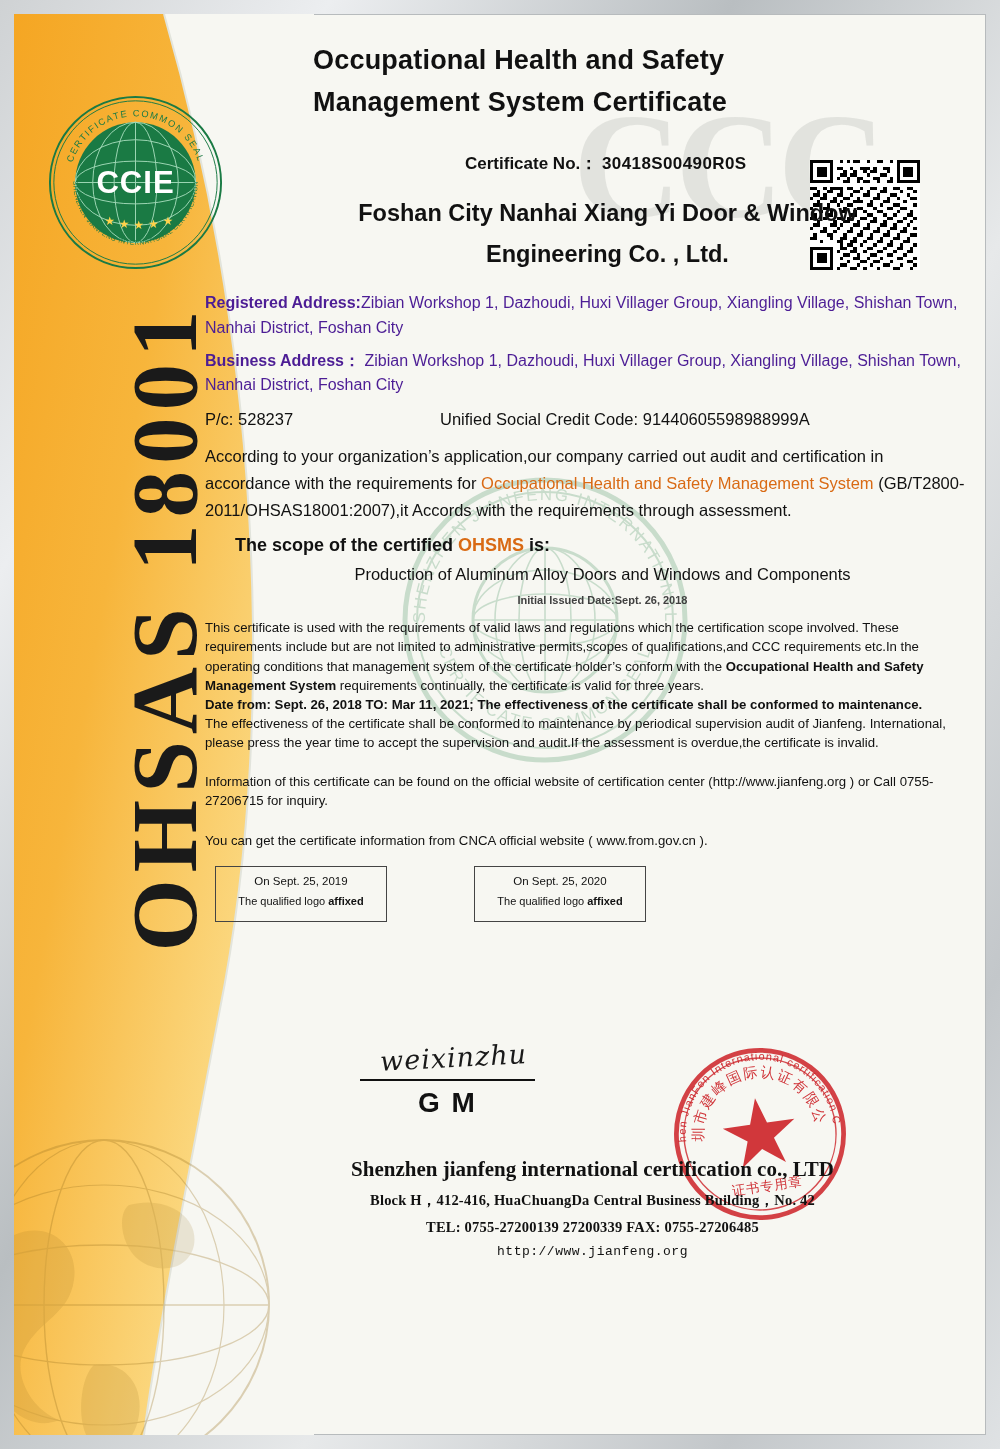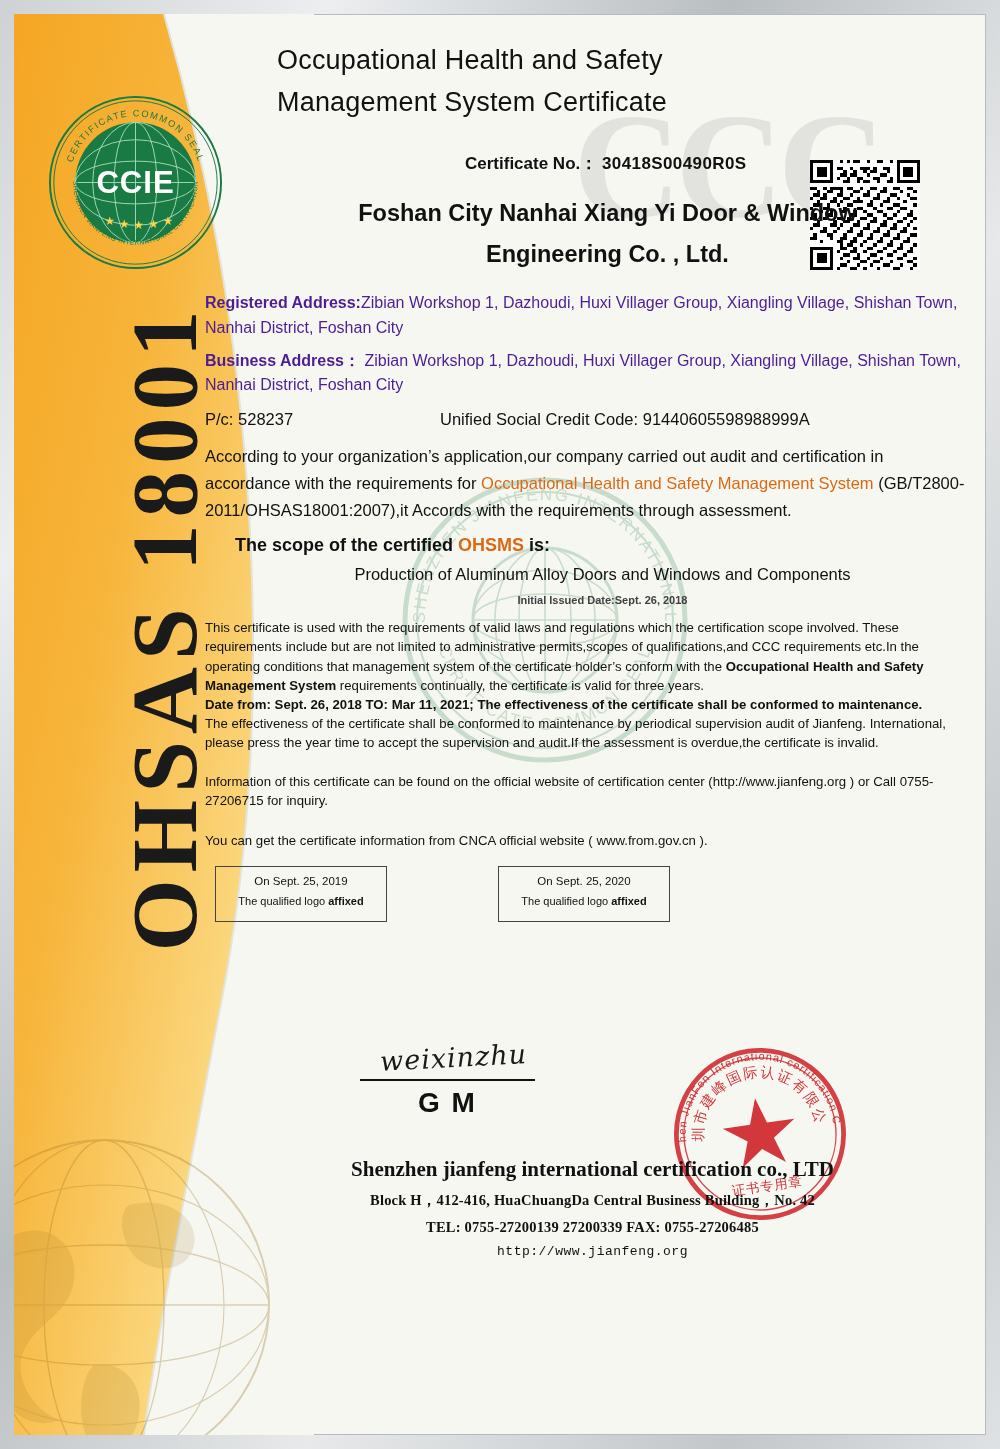--- a/index.html
+++ b/index.html
@@ -53,23 +53,23 @@
     font-weight: 700;
     letter-spacing: 7px;
     color: #1a1a1a;
     white-space: nowrap;
   }
   
   .content {
     position: absolute; left: 205px; top: 40px; right: 30px; bottom: 20px;
   }
   .doc-title {
-    margin-left: 72px;
+    margin-left: 108px;
     font-size: 27px;
-    font-weight: normal;
+    font-weight: bold;
     color: #111;
     line-height: 1.55;
     letter-spacing: .2px;
   }
   .cert-no {
     margin-top: 28px;
     margin-left: 260px;
     font-size: 17px;
     font-weight: bold;
     color: #111;
@@ -134,21 +134,21 @@
     font-size: 13.2px;
     color: #111;
     line-height: 1.45;
   }
   .fine b { font-weight: bold; }
   .fine .sp { margin-top: 20px; }
   
   .stamp-row {
     margin-top: 16px;
     display: flex;
-    gap: 111px;
+    gap: 87px;
     padding-left: 10px;
   }
   .stamp-box {
     width: 172px; height: 56px;
     border: 1px solid #444;
     text-align: center;
     padding-top: 8px;
   }
   .stamp-box .l1 { font-size: 11.5px; color: #111; }
   .stamp-box .l2 { font-size: 11px; color: #111; margin-top: 8px; }

